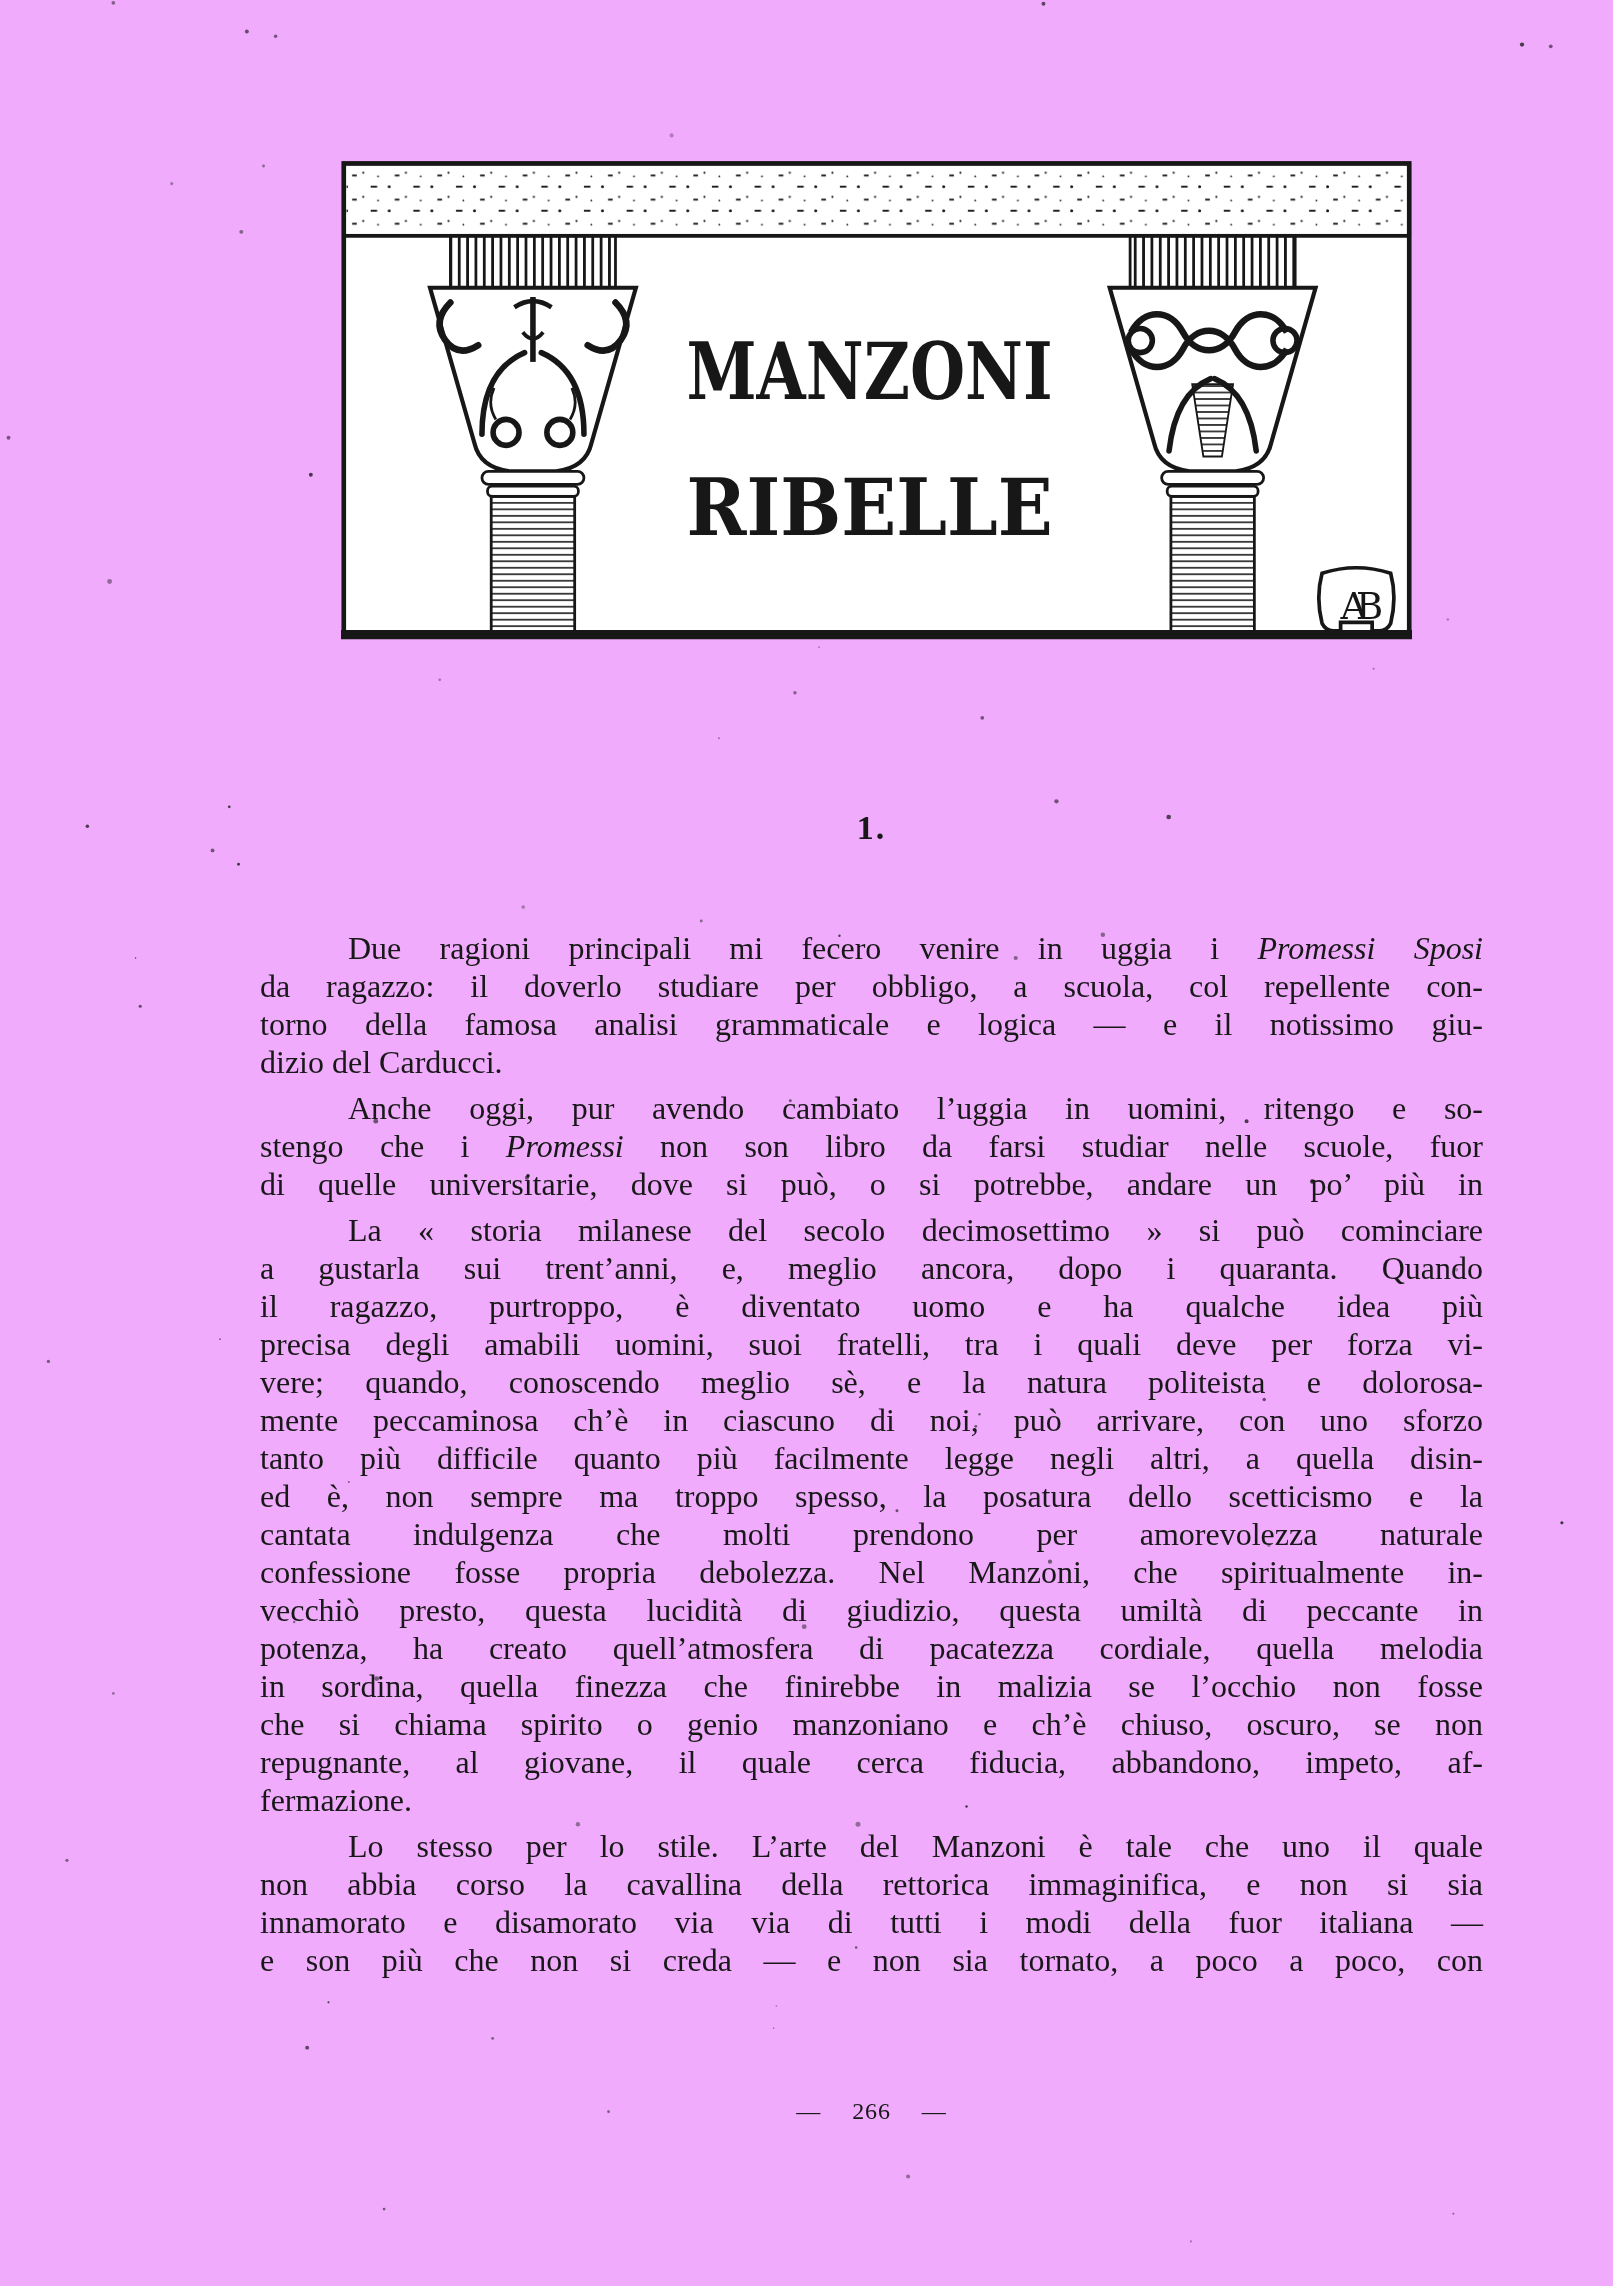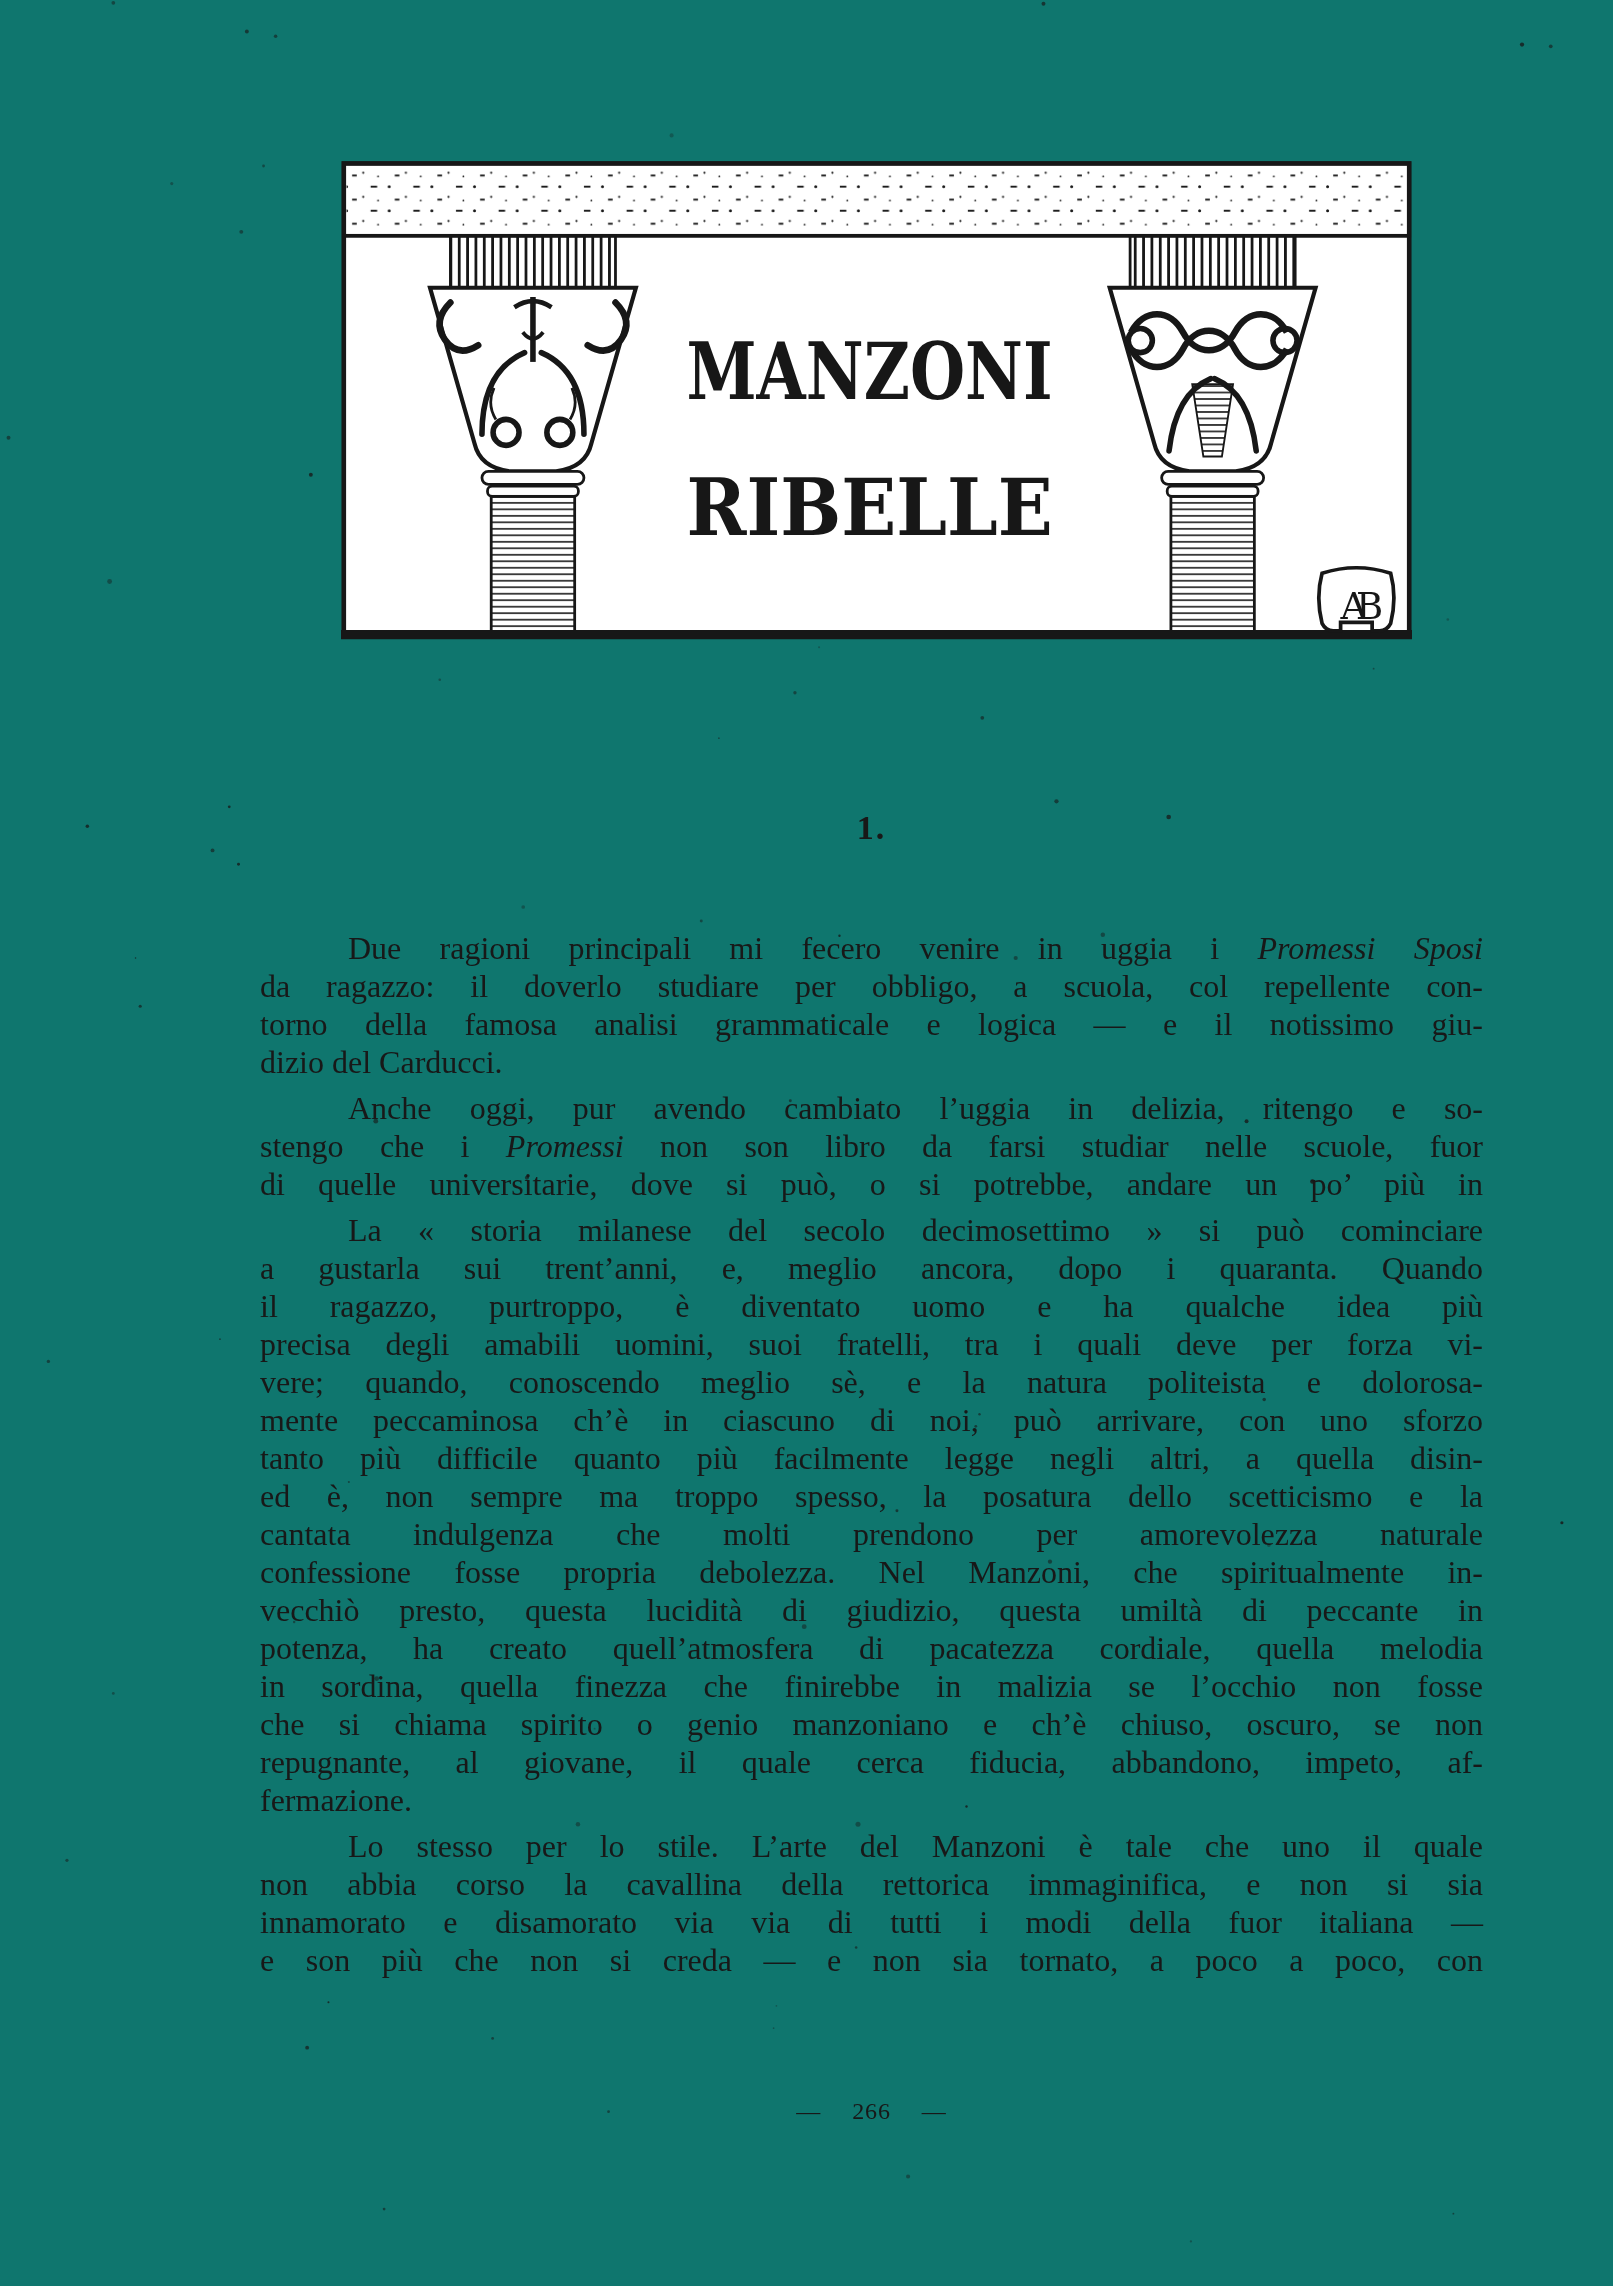--- a/index.html
+++ b/index.html
@@ -28,21 +28,21 @@
   .line.indent{text-indent:88px;}
   .line i{font-style:italic;}
   .page-number{
     position:absolute;left:252px;top:2098px;width:1239px;
     text-align:center;font-size:24px;word-spacing:24px;letter-spacing:0.9px;
   }
 </style>
 </head>
 <body>
 
-<div class="page" style="background: #0f766e; color: rgb(24, 24, 24);">
+<div class="page" style="background: #f0abfc; color: rgb(24, 24, 24);">
 
   <svg class="noise" xmlns="http://www.w3.org/2000/svg" viewBox="0 0 1740 2465" width="1614" height="2286">
       <circle cx="501" cy="187" r="1.9" fill="#181818" opacity="0.82"></circle>
       <circle cx="266" cy="34" r="2.1" fill="#181818" opacity="0.65"></circle>
       <circle cx="965" cy="1815" r="0.9" fill="#181818" opacity="0.81"></circle>
       <circle cx="568" cy="1270" r="2.2" fill="#181818" opacity="0.66"></circle>
       <circle cx="925" cy="1967" r="2.7" fill="#181818" opacity="0.43"></circle>
       <circle cx="531" cy="2198" r="1.5" fill="#181818" opacity="0.54"></circle>
       <circle cx="409" cy="325" r="1.6" fill="#181818" opacity="0.33"></circle>
       <circle cx="474" cy="733" r="1.4" fill="#181818" opacity="0.39"></circle>
@@ -200,21 +200,21 @@
   <div class="section-number">1.</div>
 
   <div class="body-text">
       <div class="para">
         <div class="line indent"><span>Due ragioni principali mi fecero venire in uggia i </span><i>Promessi Sposi</i></div>
         <div class="line"><span>da ragazzo: il doverlo studiare per obbligo, a scuola, col repellente con-</span></div>
         <div class="line"><span>torno della famosa analisi grammaticale e logica — e il notissimo giu-</span></div>
         <div class="line last"><span>dizio del Carducci.</span></div>
       </div>
       <div class="para">
-        <div class="line indent"><span>Anche oggi, pur avendo cambiato l’uggia in delizia, ritengo e so-</span></div>
+        <div class="line indent"><span>Anche oggi, pur avendo cambiato l’uggia in uomini, ritengo e so-</span></div>
         <div class="line"><span>stengo che i </span><i>Promessi</i><span> non son libro da farsi studiar nelle scuole, fuor</span></div>
         <div class="line"><span>di quelle universitarie, dove si può, o si potrebbe, andare un po’ più in</span></div>
       </div>
       <div class="para">
         <div class="line indent"><span>La « storia milanese del secolo decimosettimo » si può cominciare</span></div>
         <div class="line"><span>a gustarla sui trent’anni, e, meglio ancora, dopo i quaranta. Quando</span></div>
         <div class="line"><span>il ragazzo, purtroppo, è diventato uomo e ha qualche idea più</span></div>
         <div class="line"><span>precisa degli amabili uomini, suoi fratelli, tra i quali deve per forza vi-</span></div>
         <div class="line"><span>vere; quando, conoscendo meglio sè, e la natura politeista e dolorosa-</span></div>
         <div class="line"><span>mente peccaminosa ch’è in ciascuno di noi, può arrivare, con uno sforzo</span></div>

